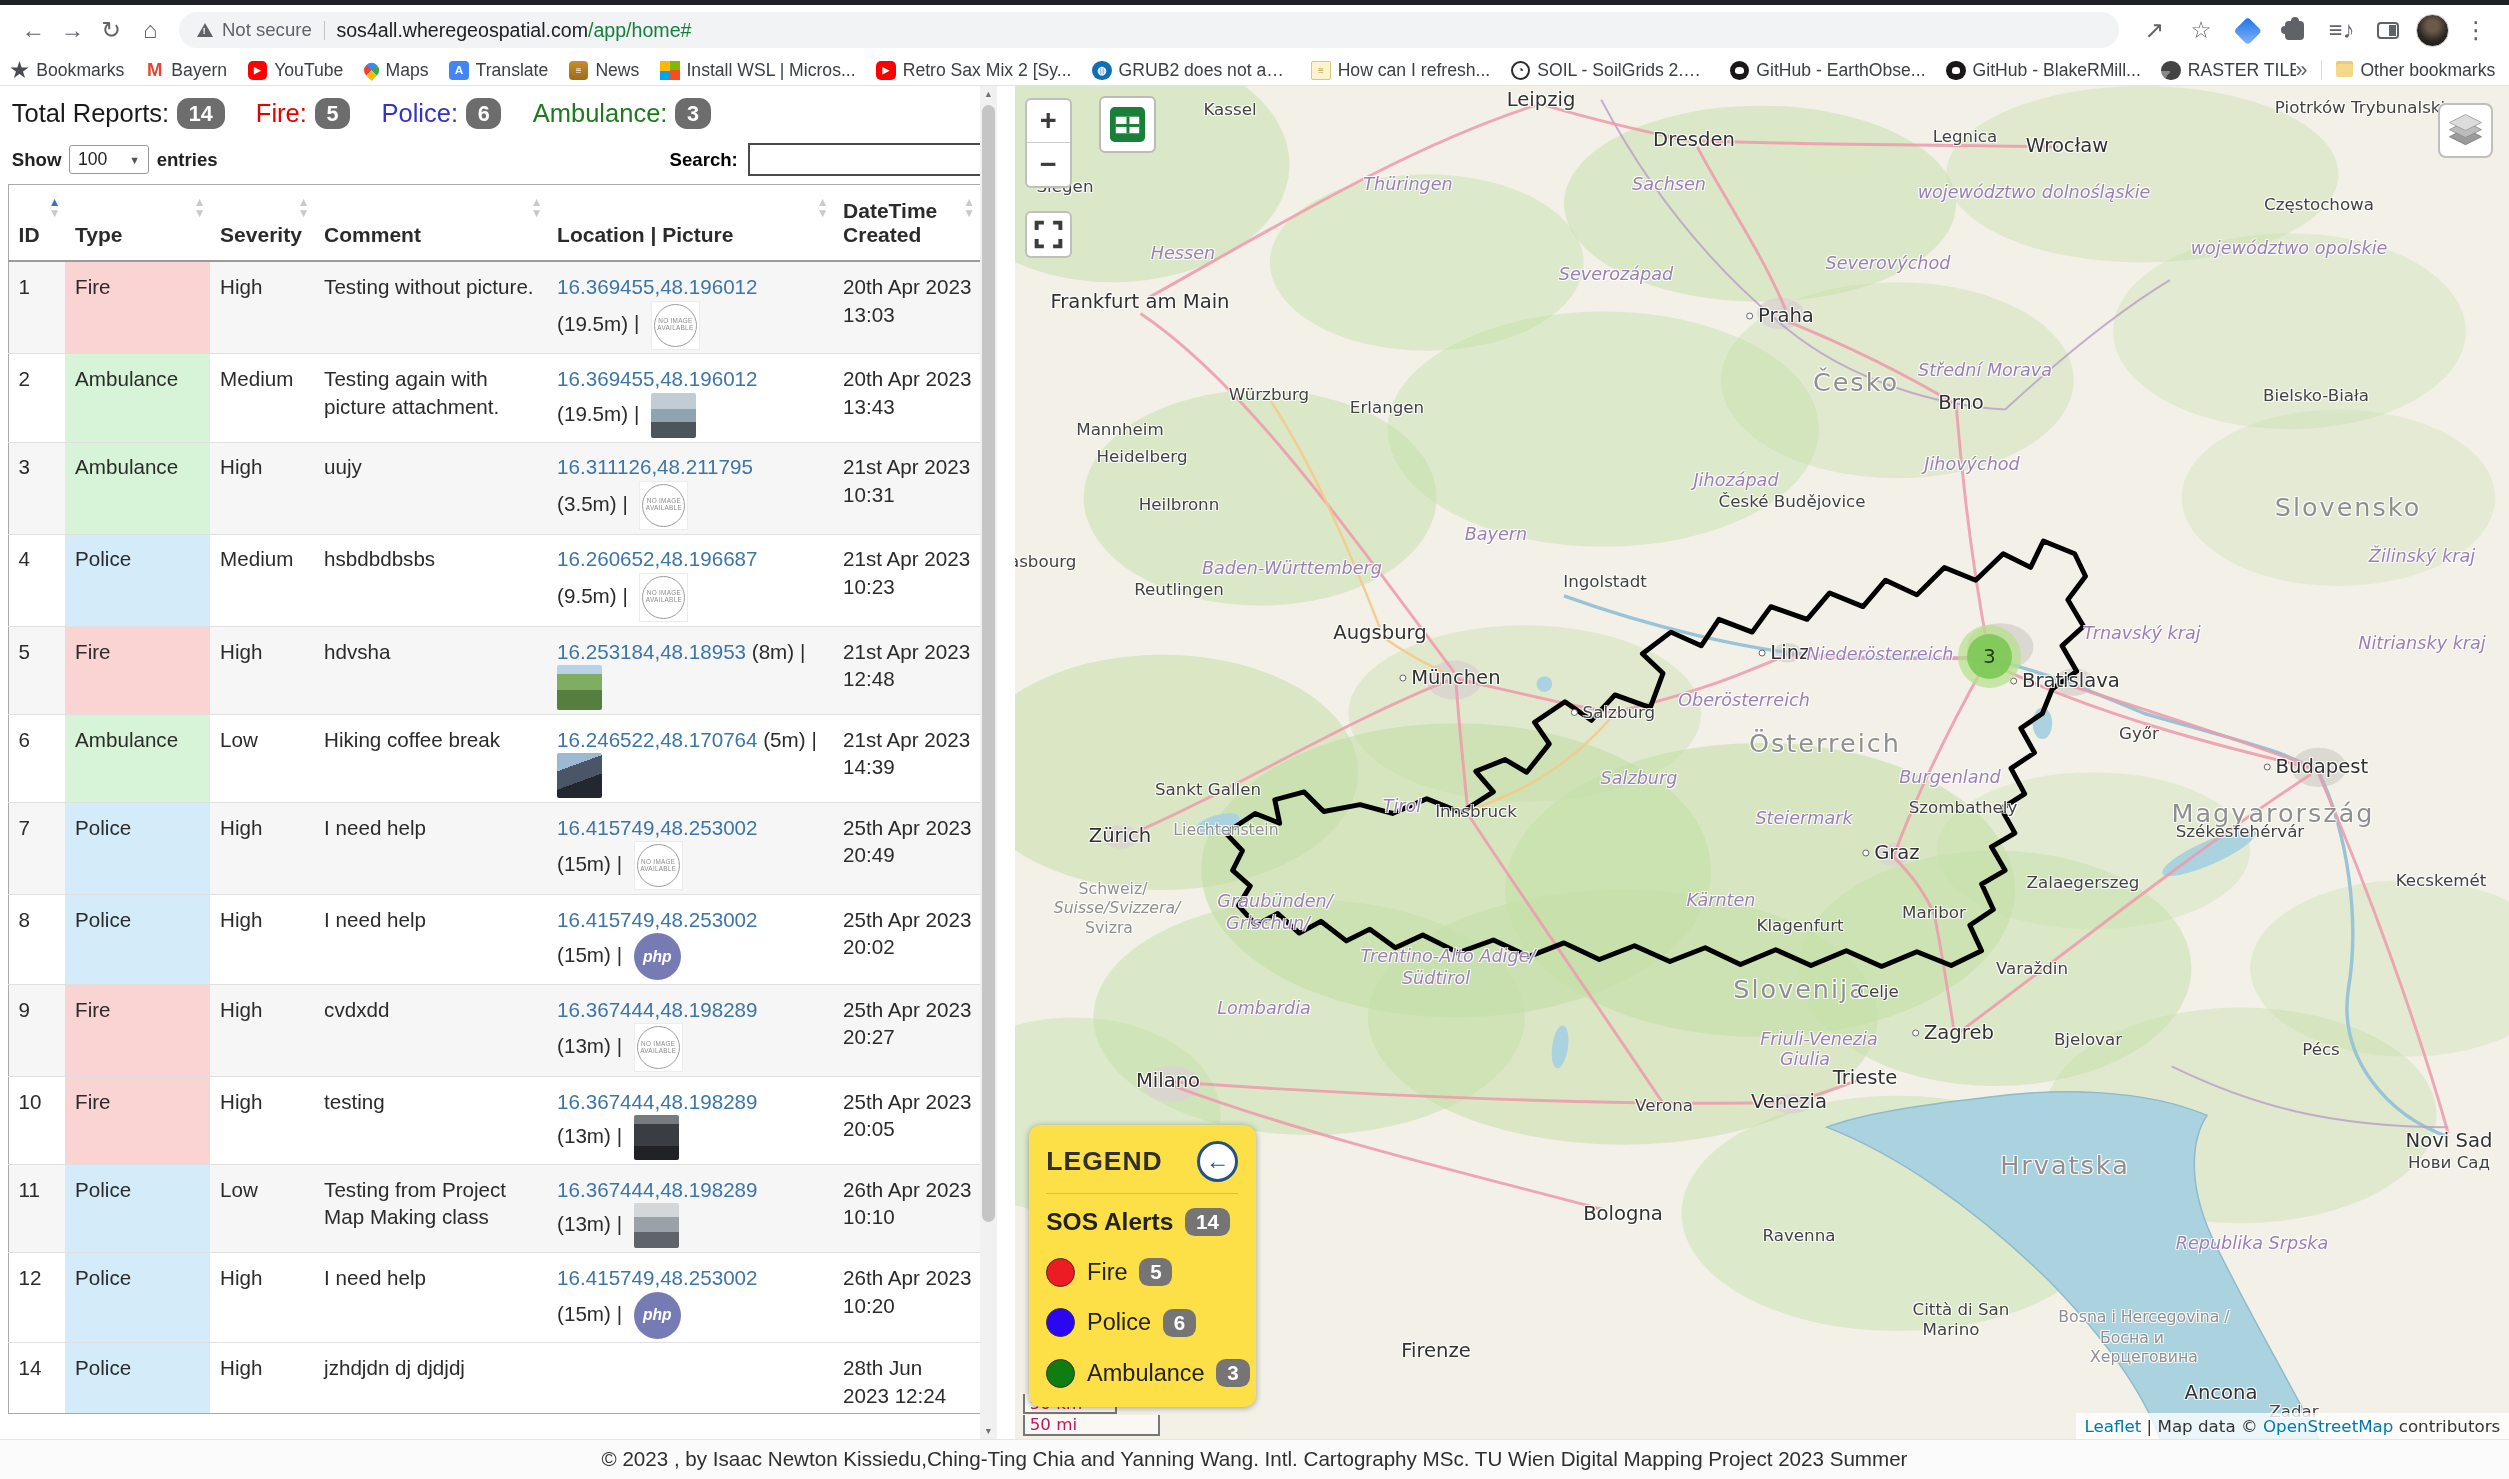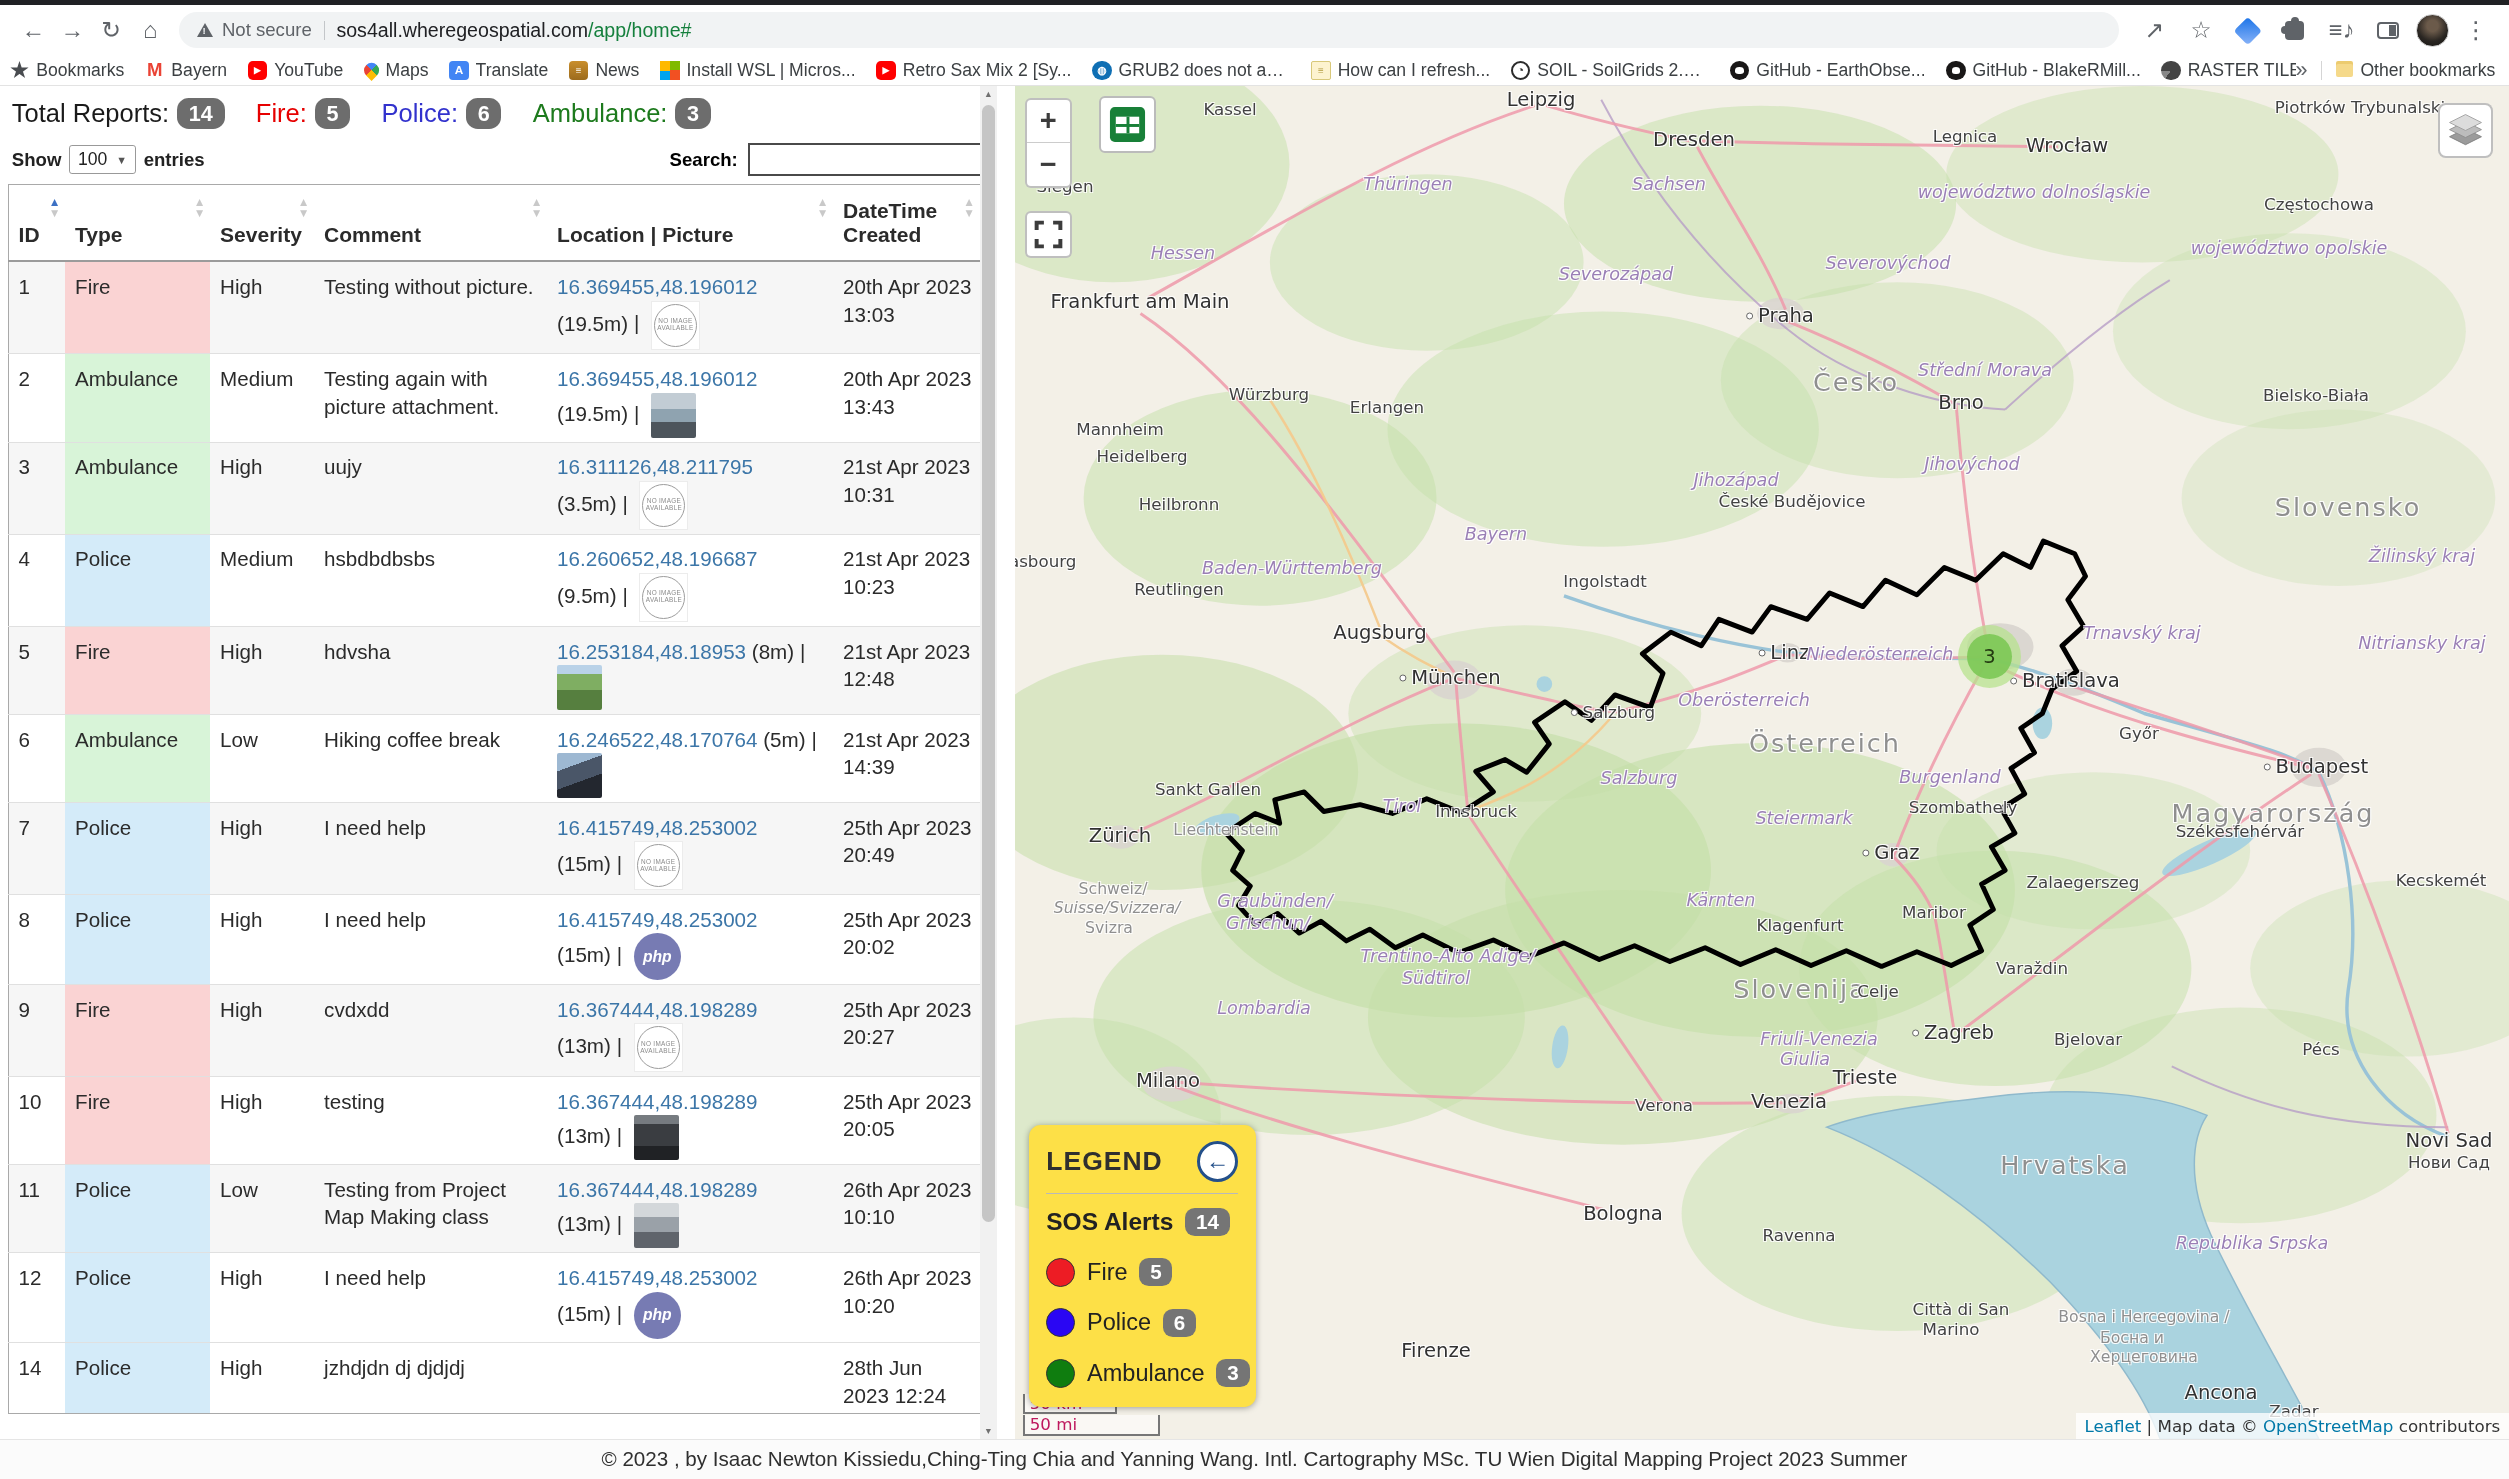--- a/index.html
+++ b/index.html
@@ -45,21 +45,21 @@
   .bm-vr{ width:1px; height:19.6px; background:#d5d5d5; margin-right:13.7px;}
 
   
   .app { display:flex; height:1353px; }
   .left-panel { width:1015px; position:relative; overflow:hidden; background:#fff; flex:none; }
   .stats { display:flex; align-items:center; gap:13.7px; padding:11.8px 0 3.9px 11.8px; font-size:25.5px; }
   .stat { display:flex; align-items:center; gap:7.8px; margin-right:17.6px;}
   .badge { background:#6d6d6d; color:#fff; font-weight:bold; font-size:21.6px; border-radius:11.8px; padding:2.9px 11.8px; }
   .ctl-row { display:flex; align-items:center; padding:9.8px 27.4px 7.8px 11.8px; }
   .show-grp { display:flex; align-items:center; gap:7.8px; font-size:18.6px; font-weight:bold; color:#222; }
-  .select-box { border:1px solid #999; border-radius:2.9px; padding:2.9px 7.8px; font-size:17.6px; font-weight:normal; display:inline-flex; align-items:center; gap:9px; background:#fff; cursor:pointer;}
+  .select-box { border:1px solid #999; border-radius:2.9px; padding:2.9px 7.8px; font-size:17.6px; font-weight:normal; display:inline-flex; align-items:center; gap:22px; background:#fff; cursor:pointer;}
   .select-box .car{ font-size:10.8px; color:#555; }
   .search-grp { margin-left:auto; display:flex; align-items:center; gap:9.8px; font-size:18.6px; font-weight:bold; }
   .search-grp input { width:240px; height:33px; border:2px solid #4a4a4a; font-size:18.6px; padding:0 7.8px; }
 
   table.reports { border-collapse:collapse; margin-left:7.8px; width:963px; table-layout:fixed; font-size:20.6px; color:#2b2b2b; border:1px solid #a9a9a9;}
   table.reports th { text-align:left; font-weight:bold; font-size:21px; padding:13.7px 23.5px 13.7px 9.8px; border-bottom:2px solid #9b9b9b; position:relative; vertical-align:bottom; cursor:pointer; }
   table.reports td { padding:10.8px 7.8px 3.9px 9.8px; vertical-align:top; border-top:1px solid #e0e0e0; line-height:27.4px; word-wrap:break-word;}
   tr.odd td { background:#f6f6f6; }
   td.t-fire { background:#fad3d3 !important; }
   td.t-ambulance { background:#d8f4d8 !important; }

